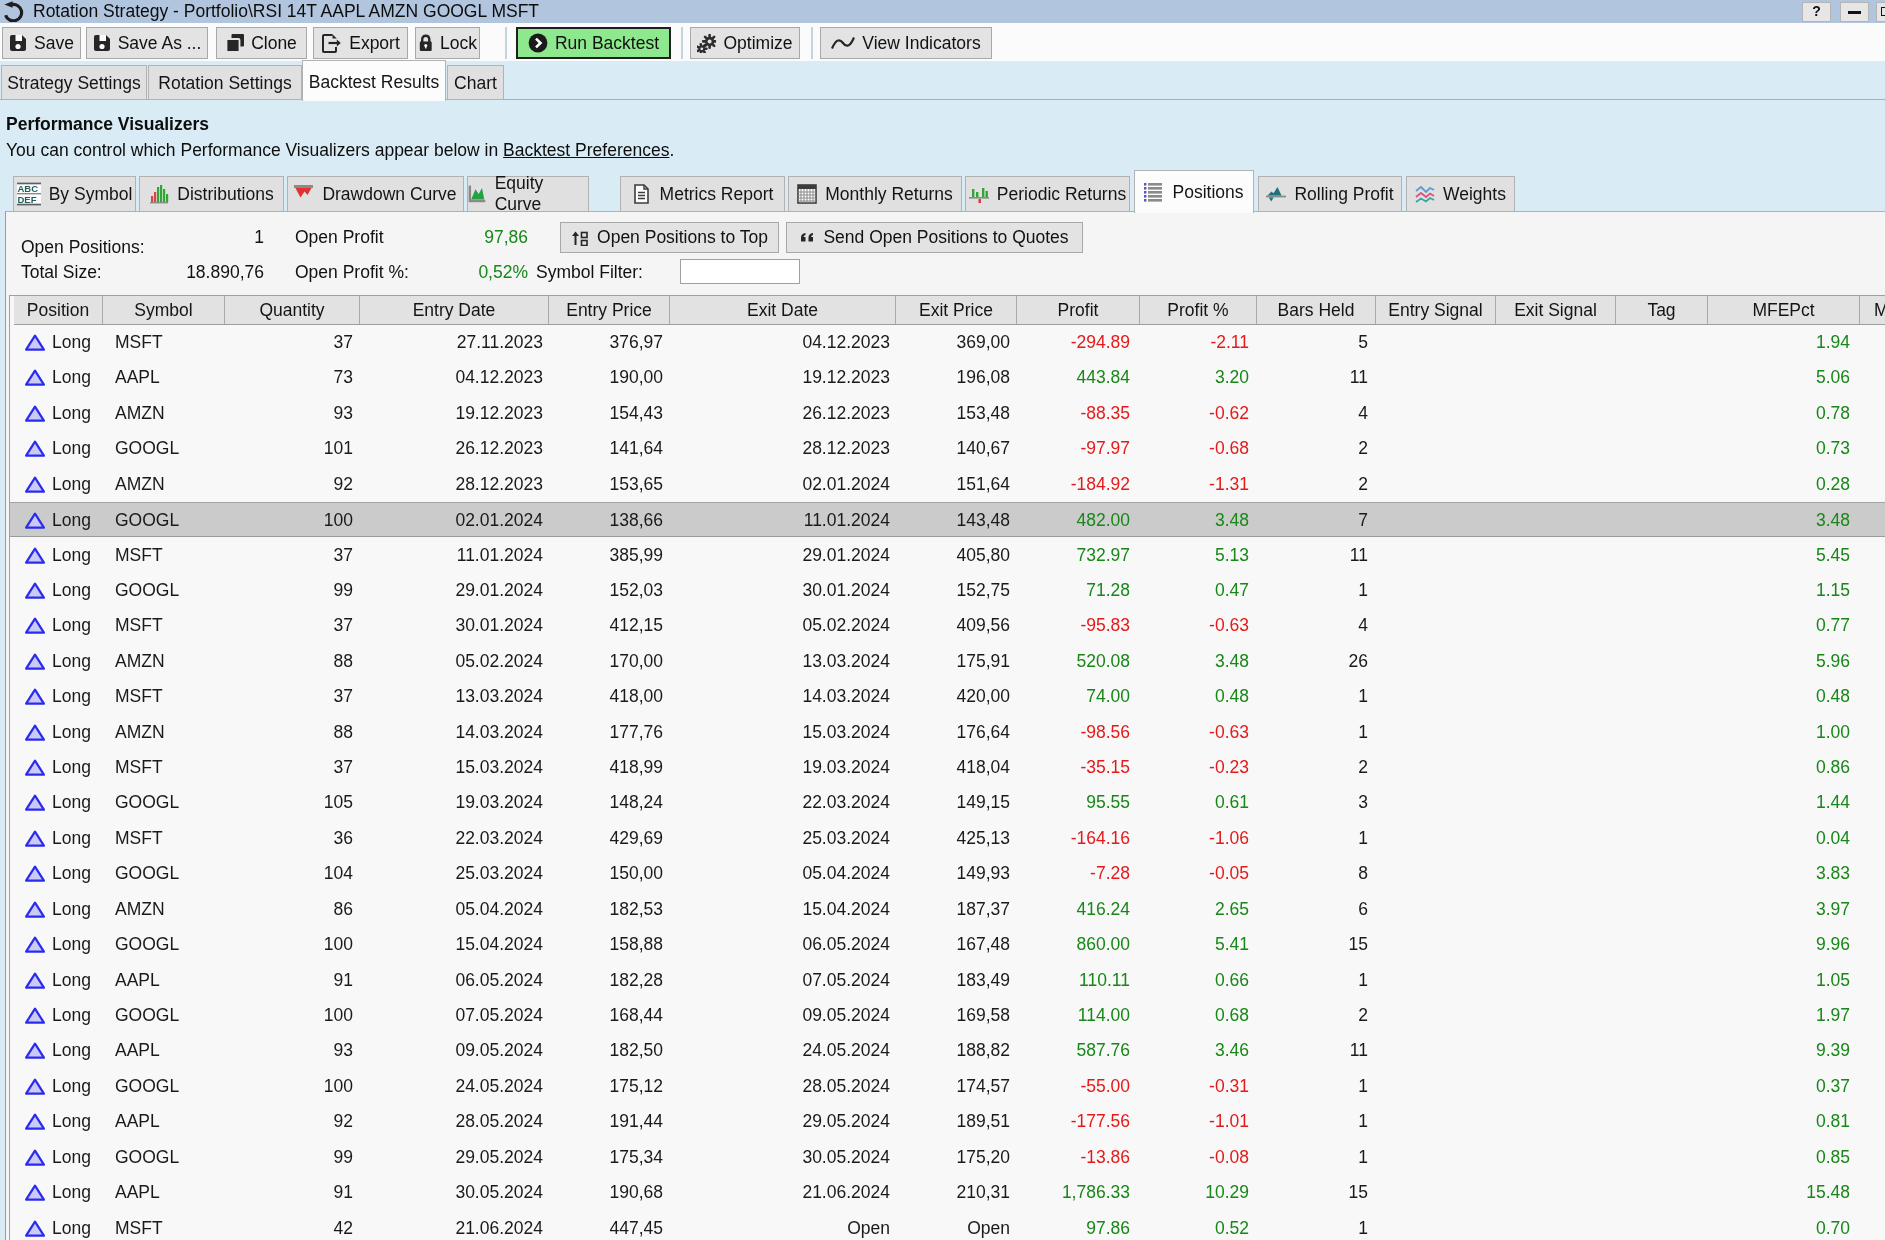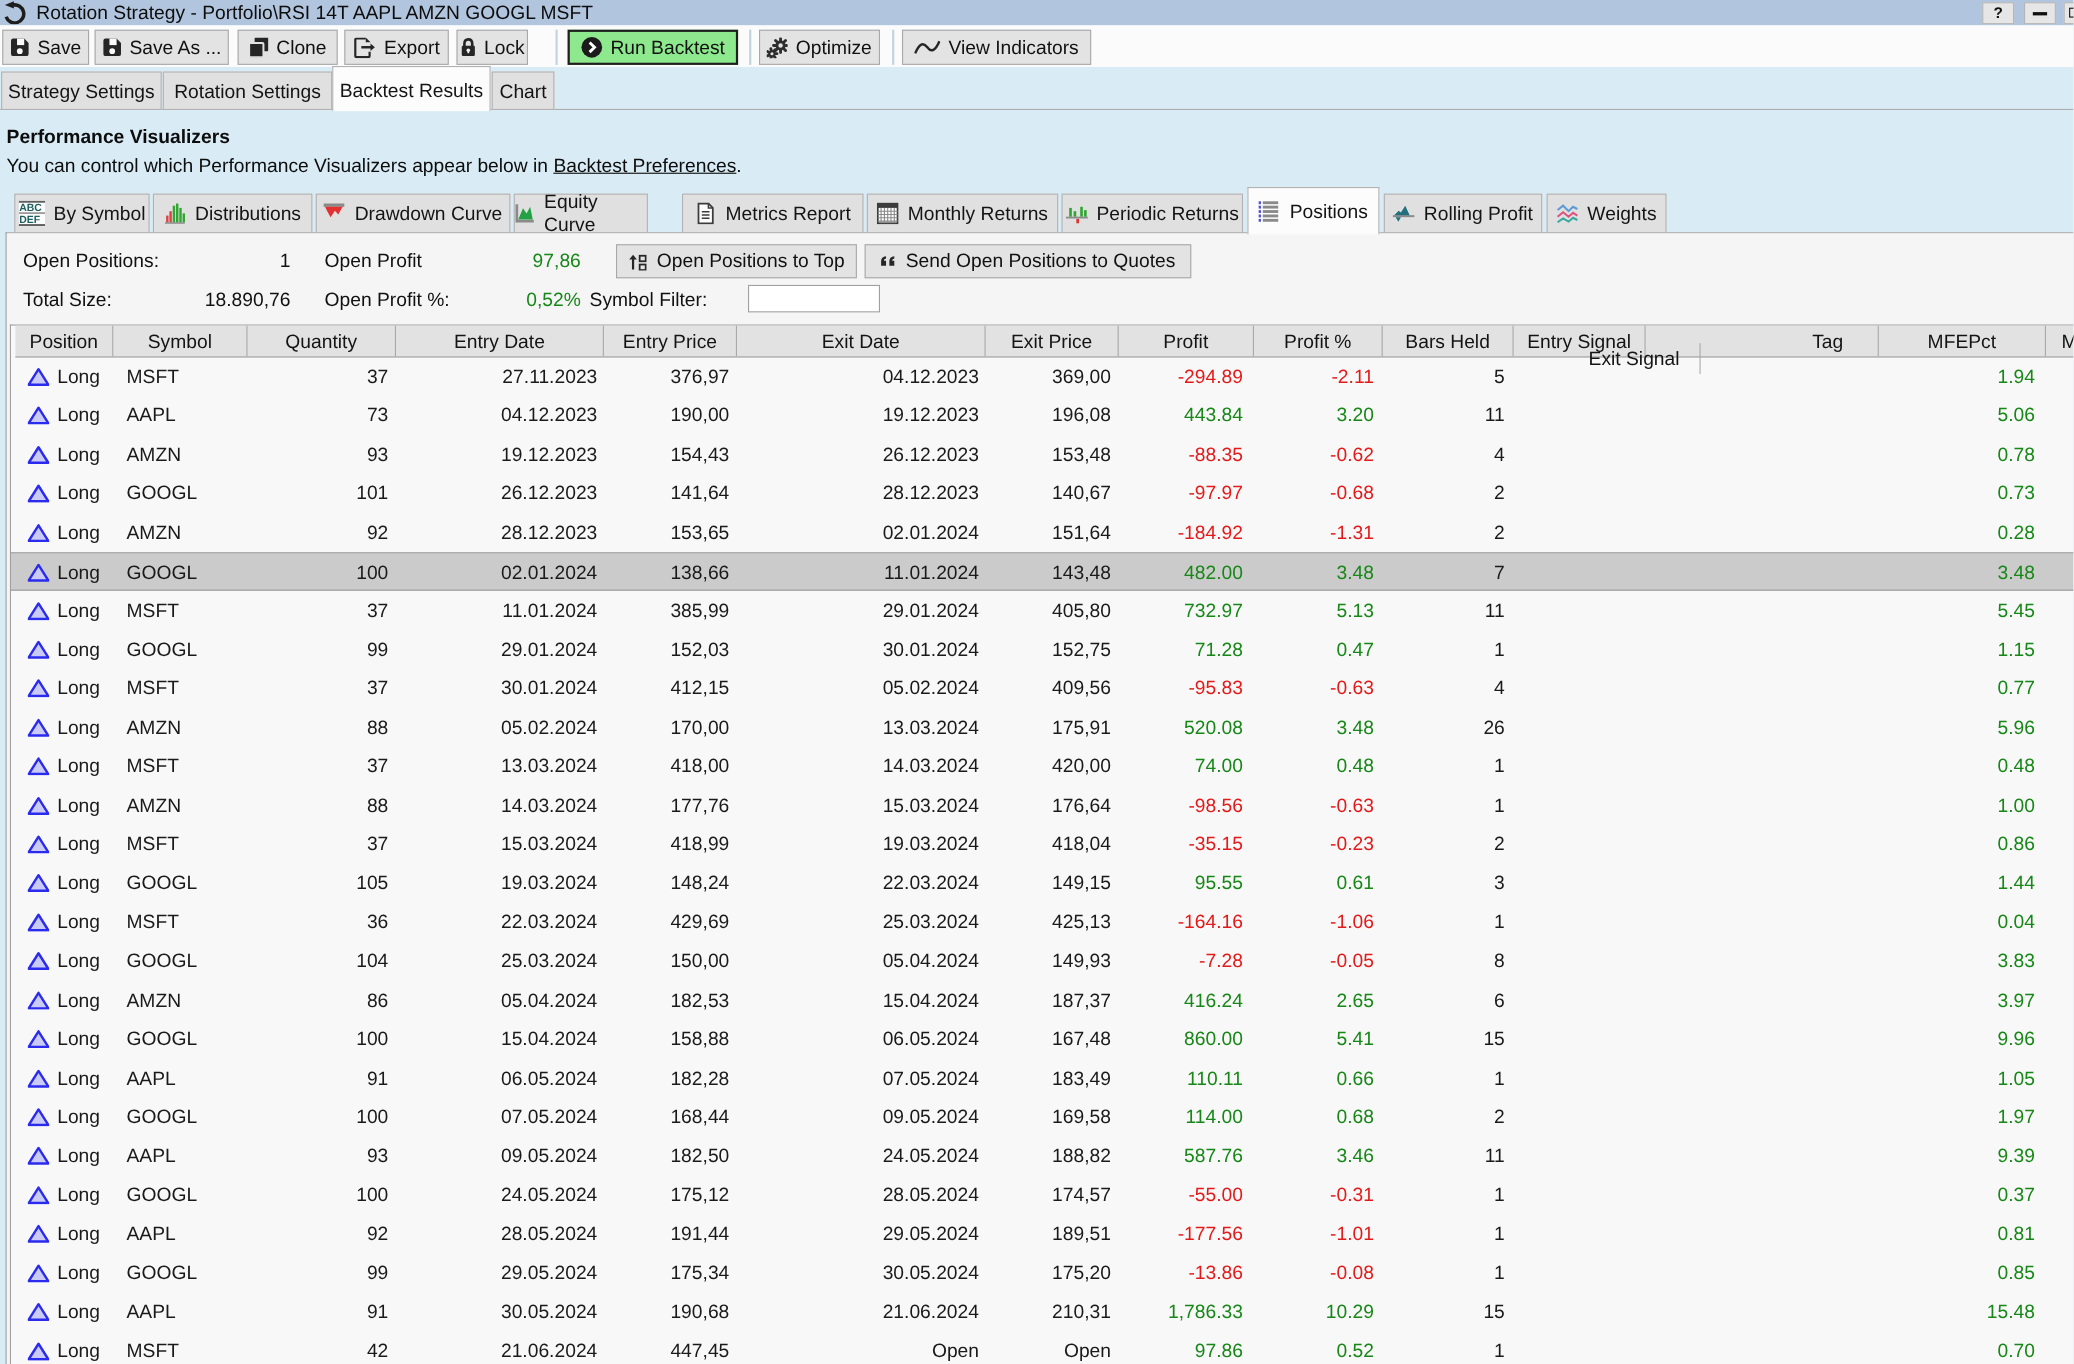--- a/index.html
+++ b/index.html
@@ -230,21 +230,21 @@
 <div class="abs vtab" style="left:1406px;width:109px;">
     <svg width="20" height="20" viewBox="0 0 20 20">
       <path d="M1 7 L6 3 L11 8 L15 4 L19 6" fill="none" stroke="#5b9bd5" stroke-width="1.8"></path>
       <path d="M1 13 L6 9 L11 13 L15 9.5 L19 12" fill="none" stroke="#e0527e" stroke-width="1.8"></path>
       <path d="M1 18 L6 14.5 L11 17.5 L15 14 L19 16" fill="none" stroke="#35a8a0" stroke-width="1.8"></path>
     </svg>
     <span>Weights</span>
   </div>
 <div class="abs panel"></div>
 <div class="abs grid"></div>
-<div class="abs lbl" style="left:21px;top:227px;">Open Positions:</div>
+<div class="abs lbl" style="left:21px;top:237px;">Open Positions:</div>
 <div class="abs lbl" style="left:21px;top:262px;">Total Size:</div>
 <div class="abs val" style="left:120px;top:227px;width:144px;color:#111;">1</div>
 <div class="abs val" style="left:120px;top:262px;width:144px;color:#111;">18.890,76</div>
 <div class="abs lbl" style="left:295px;top:227px;">Open Profit</div>
 <div class="abs lbl" style="left:295px;top:262px;">Open Profit %:</div>
 <div class="abs val green" style="left:420px;top:227px;width:108px;">97,86</div>
 <div class="abs val green" style="left:420px;top:262px;width:108px;">0,52%</div>
 <div class="ibtn" style="left:560px;width:219px;">
     <svg width="17" height="16" viewBox="0 0 17 16">
       <path d="M4.5 15 L4.5 3" stroke="#262626" stroke-width="2"></path>
@@ -268,21 +268,21 @@
 <div class="hcell" style="left:89px;width:122px;">Symbol</div>
 <div class="hcell" style="left:211px;width:135px;">Quantity</div>
 <div class="hcell" style="left:346px;width:189px;">Entry Date</div>
 <div class="hcell" style="left:535px;width:121px;">Entry Price</div>
 <div class="hcell" style="left:656px;width:226px;">Exit Date</div>
 <div class="hcell" style="left:882px;width:121px;">Exit Price</div>
 <div class="hcell" style="left:1003px;width:123px;">Profit</div>
 <div class="hcell" style="left:1126px;width:117px;">Profit %</div>
 <div class="hcell" style="left:1243px;width:119px;">Bars Held</div>
 <div class="hcell" style="left:1362px;width:120px;">Entry Signal</div>
-<div class="hcell" style="left:1412px;width:120px;margin-top:16px;">Exit Signal</div>
+<div class="hcell" style="left:1482px;width:120px;">Exit Signal</div>
 <div class="hcell" style="left:1602px;width:92px;">Tag</div>
 <div class="hcell" style="left:1694px;width:152px;">MFEPct</div>
 <div class="hcell" style="left:1846px;width:150px;text-align:left;padding-left:14px;">MAEPct</div>
 </div>
 <div class="row" style="top:325.0px;">
 <svg style="position:absolute;left:15px;top:9px;" width="20" height="17" viewBox="0 0 20 17">
       <path d="M10 1.6 L18.9 15.7 L1.1 15.7 Z" fill="#cacaf6" stroke="#2b2bee" stroke-width="2.2" stroke-linejoin="round"></path>
     </svg>
 <div class="cell" style="left:42px;">Long</div>
 <div class="cell" style="left:105px;">MSFT</div>

